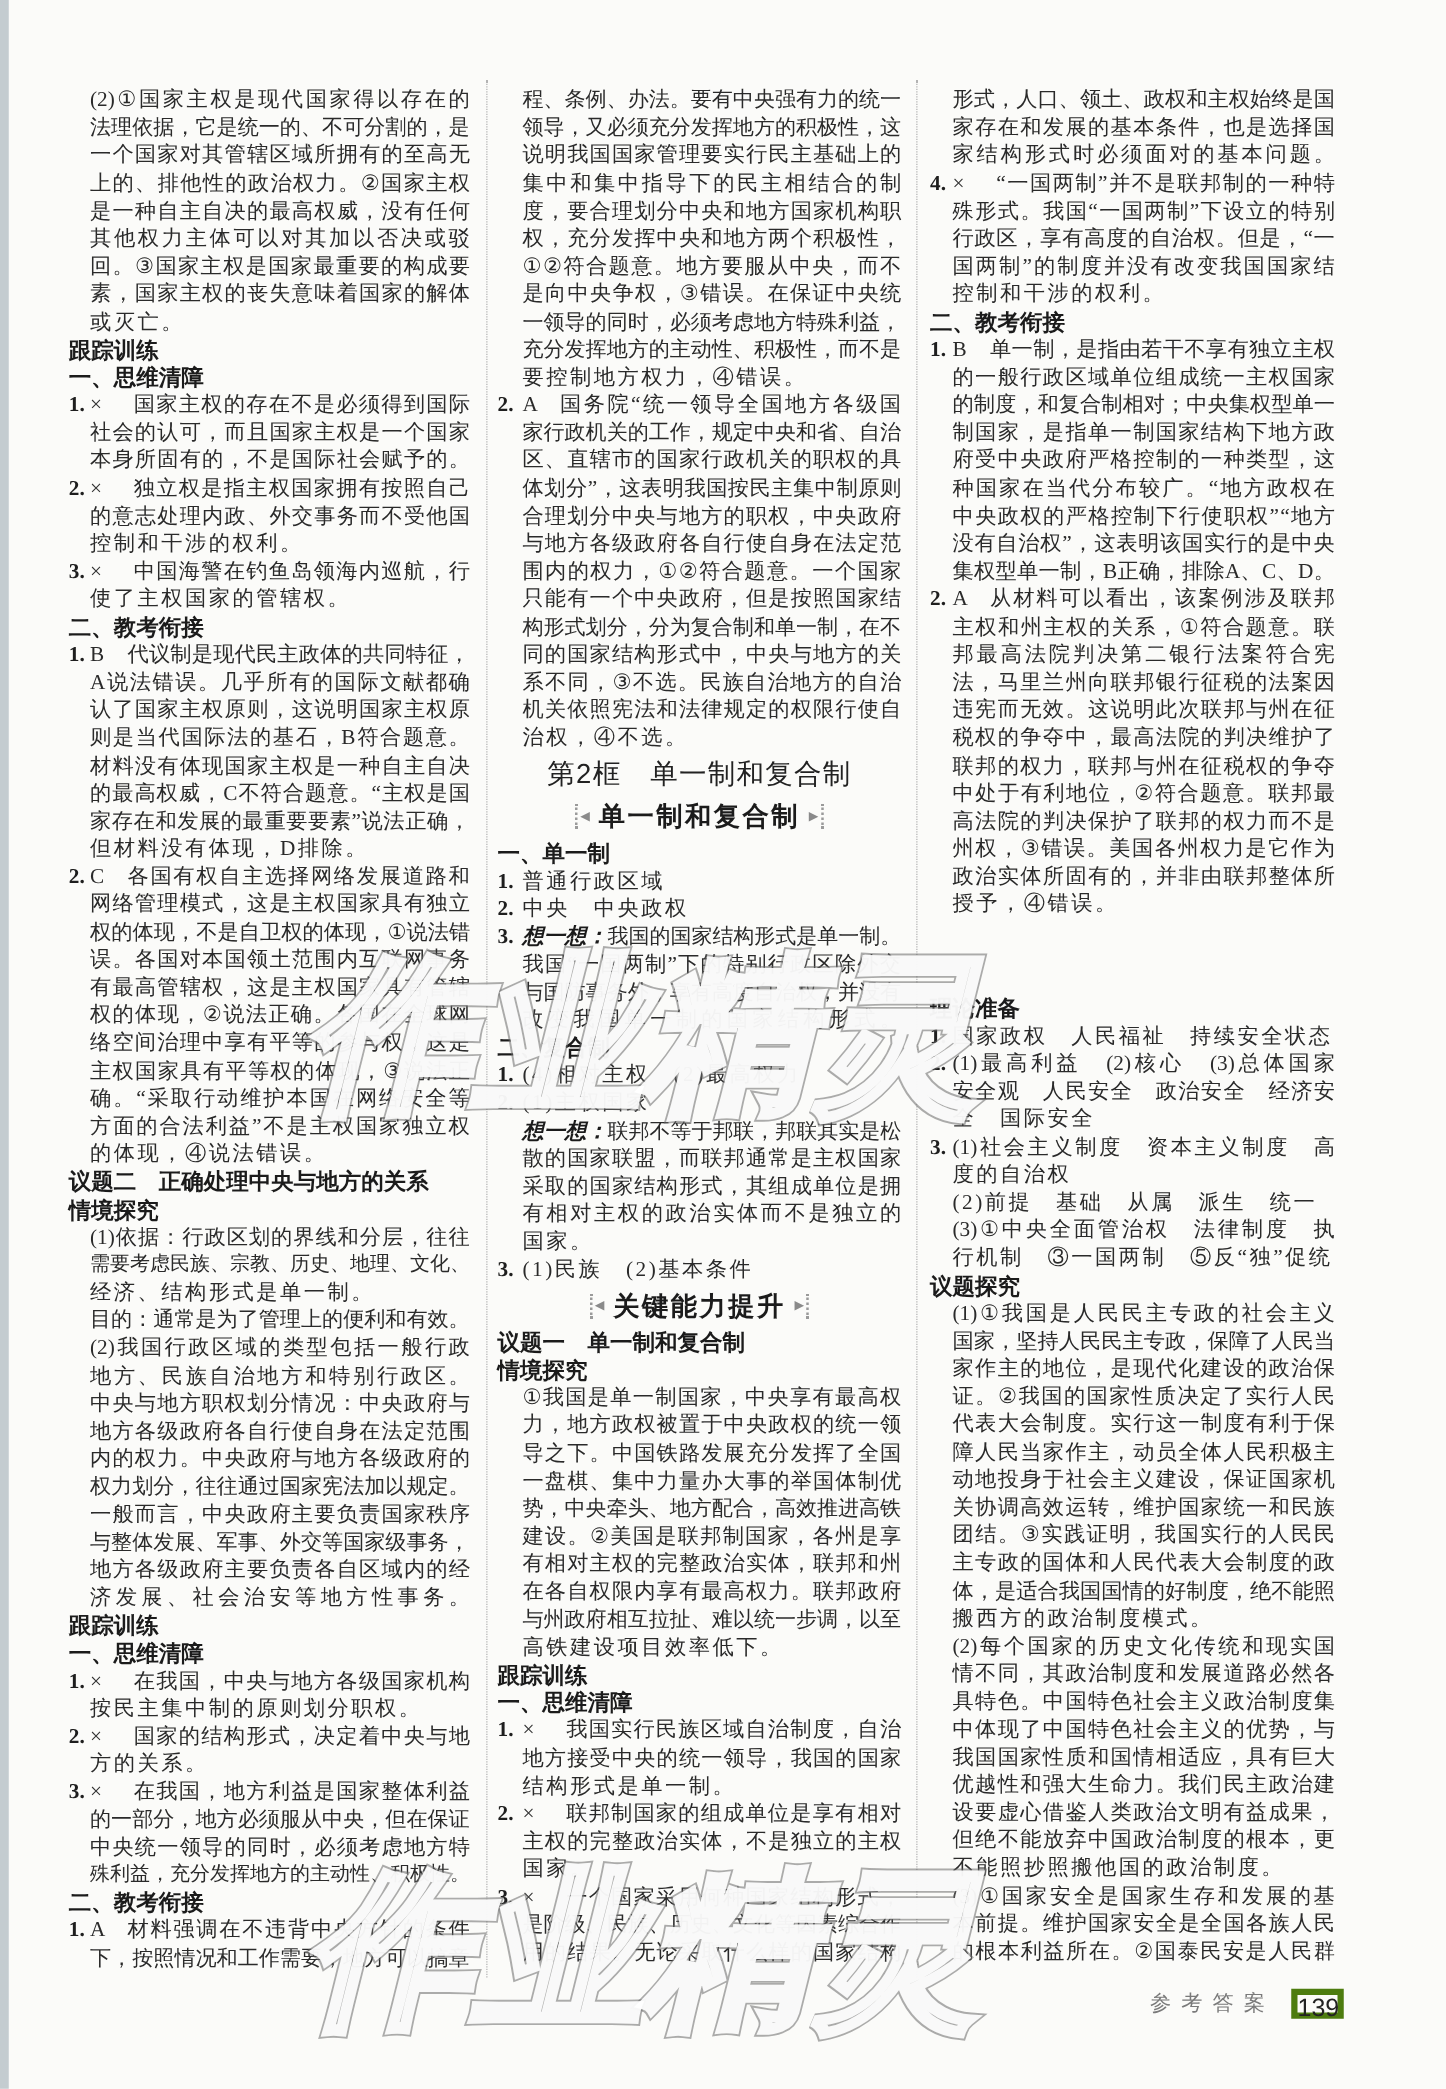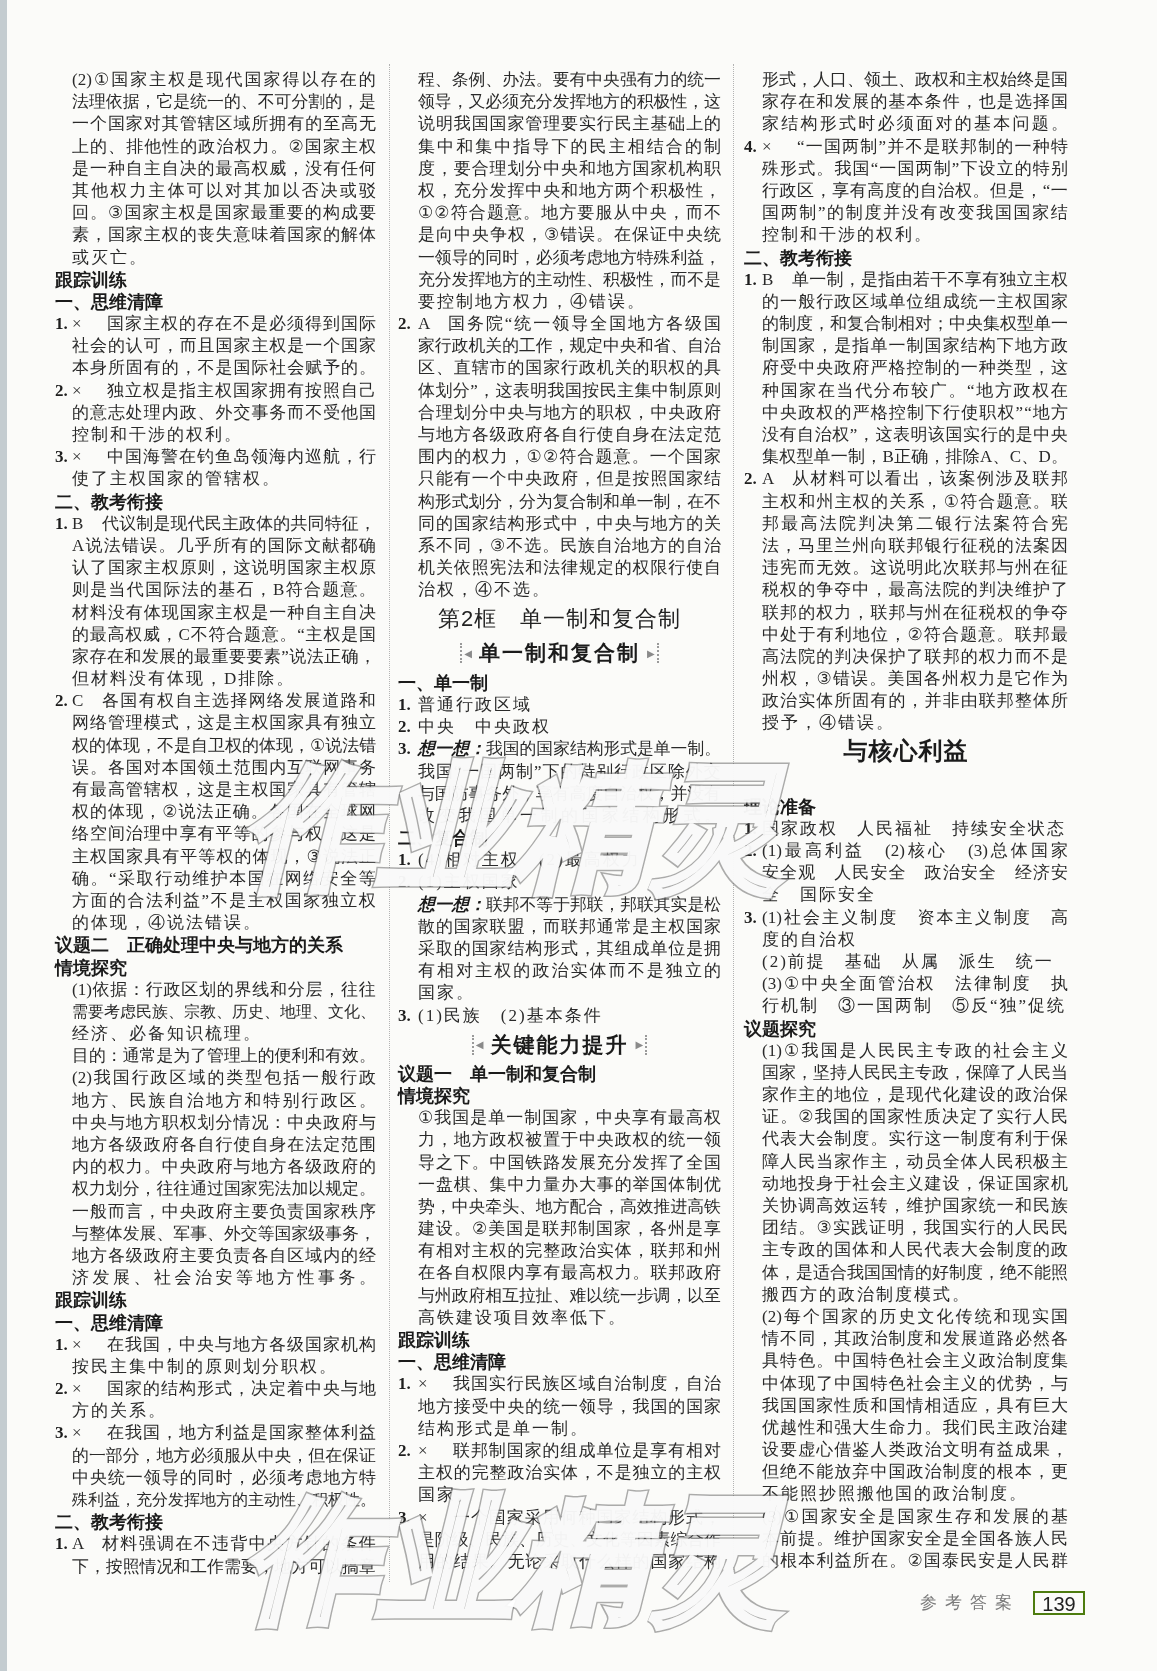--- a/index.html
+++ b/index.html
@@ -61,22 +61,22 @@
     height: 61px; padding-top: 2px; box-sizing: border-box; text-align: center;
     font-family: "Liberation Serif", "DejaVu Serif", serif; font-weight: bold;
     font-size: 24px; line-height: 29px; letter-spacing: 1px; color: #1b1b1b; white-space: pre;
   }
 
   .footer-label {
     position: absolute; left: 920px; top: 1592px; font-size: 17px; line-height: 22px;
     letter-spacing: 8px; color: #7a7a7a;
   }
   .page-num {
-    position: absolute; left: 1033px; top: 1591px; width: 52px; height: 24px;
-    border: 2px solid #4d7c0f; box-sizing: border-box; text-align: center; line-height: 22px;
+    position: absolute; left: 1033px; top: 1591px; width: 42px; height: 24px;
+    border: 5px solid #4d7c0f; box-sizing: border-box; text-align: center; line-height: 22px;
     font-family: "Liberation Sans", "DejaVu Sans", sans-serif; font-size: 20px; color: #222;
   }
 
   .wm {
     position: absolute; left: 255px; width: 560px; height: 145px; pointer-events: none;
     transform: skewX(-14deg);
     font-family: "Liberation Sans", "DejaVu Sans", sans-serif; font-weight: bold;
     font-size: 135px; line-height: 140px; white-space: nowrap;
   }
   .wm-1 { top: 758px; }
@@ -229,21 +229,21 @@
     <div class="heading">议题二　正确处理中央与地方的关系</div>
     <div class="heading">情境探究</div>
     <div class="block para">
       <div class="line">
         <span class="txt just"><span>(1)</span><span>依</span><span>据</span><span>：</span><span>行</span><span>政</span><span>区</span><span>划</span><span>的</span><span>界</span><span>线</span><span>和</span><span>分</span><span>层</span><span>，</span><span>往</span><span>往</span></span>
       </div>
       <div class="line">
         <span class="txt just" style="font-size: 16px;"><span>需</span><span>要</span><span>考</span><span>虑</span><span>民</span><span>族</span><span>、</span><span>宗</span><span>教</span><span>、</span><span>历</span><span>史</span><span>、</span><span>地</span><span>理</span><span>、</span><span>文</span><span>化</span><span>、</span></span>
       </div>
       <div class="line">
-        <span class="txt auto">经济、必备知识梳理。</span>
+        <span class="txt auto">经济、结构形式是单一制。</span>
       </div>
     </div>
     <div class="block para">
       <div class="line">
         <span class="txt auto just" style="font-size: 16.89px;"><span>目</span><span>的</span><span>：</span><span>通</span><span>常</span><span>是</span><span>为</span><span>了</span><span>管</span><span>理</span><span>上</span><span>的</span><span>便</span><span>利</span><span>和</span><span>有</span><span>效</span><span>。</span></span>
       </div>
     </div>
     <div class="block para">
       <div class="line">
         <span class="txt just"><span>(2)</span><span>我</span><span>国</span><span>行</span><span>政</span><span>区</span><span>域</span><span>的</span><span>类</span><span>型</span><span>包</span><span>括</span><span>一</span><span>般</span><span>行</span><span>政</span></span>
@@ -656,21 +656,21 @@
       <div class="line">
         <span class="txt just"><span>州</span><span>权</span><span>，</span><span>③</span><span>错</span><span>误</span><span>。</span><span>美</span><span>国</span><span>各</span><span>州</span><span>权</span><span>力</span><span>是</span><span>它</span><span>作</span><span>为</span></span>
       </div>
       <div class="line">
         <span class="txt just"><span>政</span><span>治</span><span>实</span><span>体</span><span>所</span><span>固</span><span>有</span><span>的</span><span>，</span><span>并</span><span>非</span><span>由</span><span>联</span><span>邦</span><span>整</span><span>体</span><span>所</span></span>
       </div>
       <div class="line">
         <span class="txt auto">授予，④错误。</span>
       </div>
     </div>
-    <div class="title2"><div class="title2-line">与核心利益</div></div>
+    <div class="title2"></div>
     <div class="heading">理论准备</div>
     <div class="block item">
       <div class="line">
         <span class="num">1.</span>
         <span class="txt">国家政权　人民福祉　持续安全状态</span>
       </div>
     </div>
     <div class="block item">
       <div class="line">
         <span class="num">2.</span>

